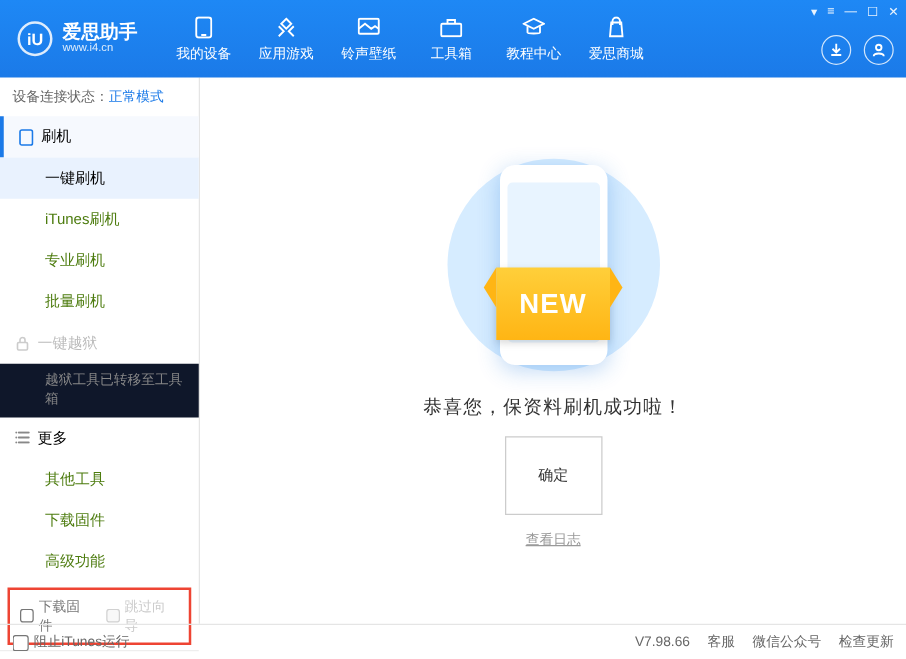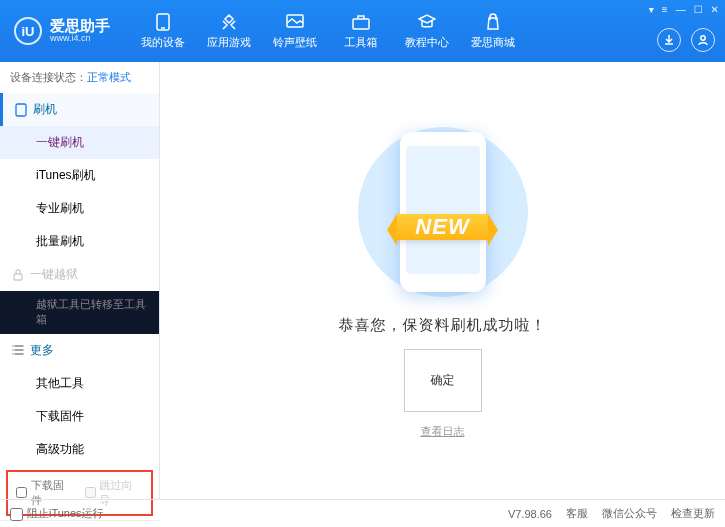--- a/index.html
+++ b/index.html
@@ -23,25 +23,25 @@
 .circle-btn { width: 24px; height: 24px; border: 1.5px solid rgba(255,255,255,0.8); border-radius: 50%; display: flex; align-items: center; justify-content: center; cursor: pointer; }
 .circle-btn svg { stroke: #fff; fill: none; stroke-width: 1.5; }
 
 
 .body { flex: 1; display: flex; min-height: 0; }
 
 
 .sidebar { width: 160px; border-right: 1px solid #e5e5e5; display: flex; flex-direction: column; font-size: 12px; }
 .status-row { padding: 8px 10px; color: #666; font-size: 11px; }
 .status-val { color: #1b7ae8; }
-.section-head { display: flex; align-items: center; gap: 6px; padding: 8px 12px; color: #0369a1; font-weight: 500; }
+.section-head { display: flex; align-items: center; gap: 6px; padding: 8px 12px; color: #000000; font-weight: 500; }
 .section-head.locked { color: #bbb; }
 .section-head.active-border { border-left: 3px solid #1b7ae8; background: #f6f9fe; }
-.sub-item { padding: 8px 10px 8px 36px; color: #000000; cursor: pointer; }
-.sub-item.active { background: #e9f2fe; color: #701a75; }
+.sub-item { padding: 8px 10px 8px 36px; color: #4d7c0f; cursor: pointer; }
+.sub-item.active { background: #e9f2fe; color: #000000; }
 .sub-item.note { background: #0f172a; color: #888; font-size: 11px; padding: 6px 10px 6px 36px; line-height: 1.4; }
 .red-box { border: 2px solid #e43; margin: 4px 6px; padding: 6px 8px; display: flex; gap: 10px; font-size: 11px; color: #777; }
 .red-box label { display: flex; align-items: center; gap: 4px; }
 .red-box input { width: 11px; height: 11px; }
 .device-info { padding: 6px 10px; border-top: 1px solid #eee; }
 .device-name { color: #1b7ae8; font-size: 12px; font-weight: 500; display: flex; align-items: center; gap: 4px; }
 
 
 .main { flex: 1; display: flex; flex-direction: column; align-items: center; justify-content: center; position: relative; }
 .illus { width: 180px; height: 180px; position: relative; display: flex; align-items: center; justify-content: center; }
@@ -50,22 +50,21 @@
 .phone-screen { position: absolute; top: 14px; left: 6px; right: 6px; bottom: 18px; background: #e8f4ff; border-radius: 4px; }
 .new-ribbon {
   position: absolute;
   z-index: 3;
   top: 92px;
   background: linear-gradient(to bottom,#ffcf3a,#ffb514);
   color: #fff;
   font-weight: 900;
   font-size: 22px;
   letter-spacing: 1px;
-  padding: 0 18px;
-  font-style: italic;
+  padding: 16px 18px;
   box-shadow: 0 2px 6px rgba(0,0,0,0.15);
 }
 .new-ribbon::before, .new-ribbon::after {
   content: ""; position: absolute; top: 0; width: 0; height: 0;
   border-top: 16px solid transparent; border-bottom: 16px solid transparent;
 }
 .new-ribbon::before { left: -10px; border-right: 10px solid #ffb514; }
 .new-ribbon::after { right: -10px; border-left: 10px solid #ffb514; }
 .success-text { margin-top: 14px; font-size: 15px; color: #333; letter-spacing: 1px; }
 .ok-btn { margin-top: 14px; padding: 22px 26px; border: 1px solid #ccc; background: #fff; font-size: 12px; cursor: pointer; color: #333; }

